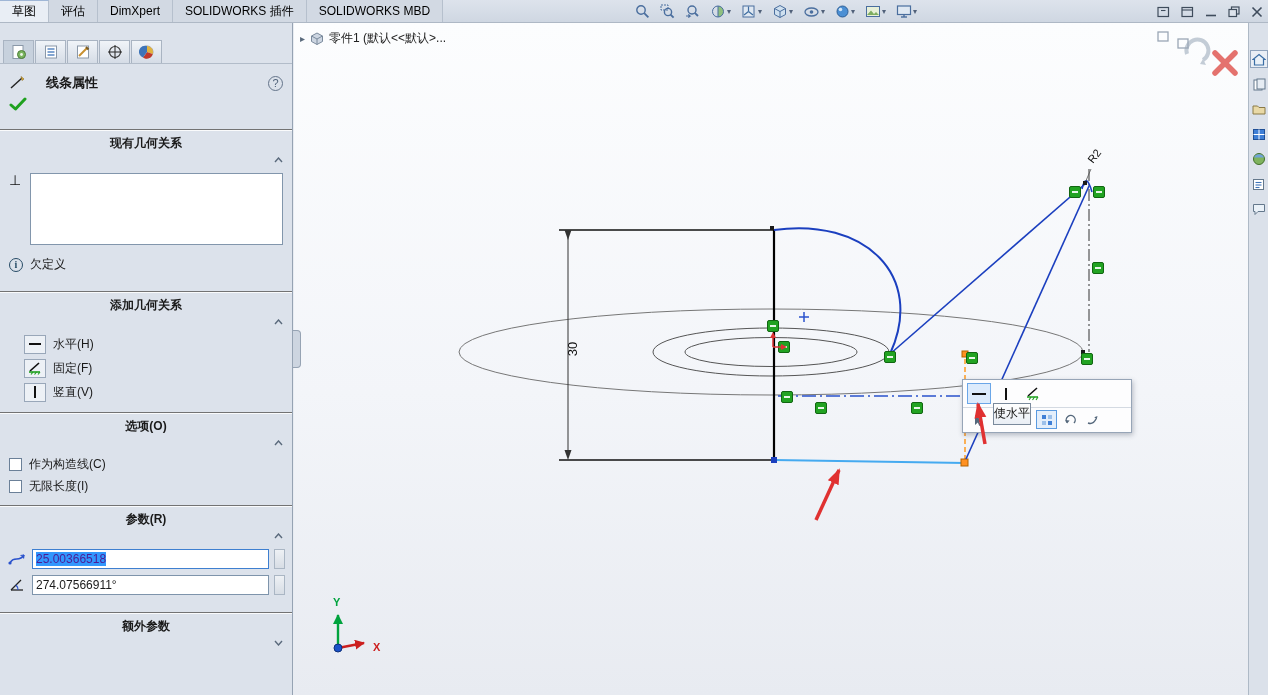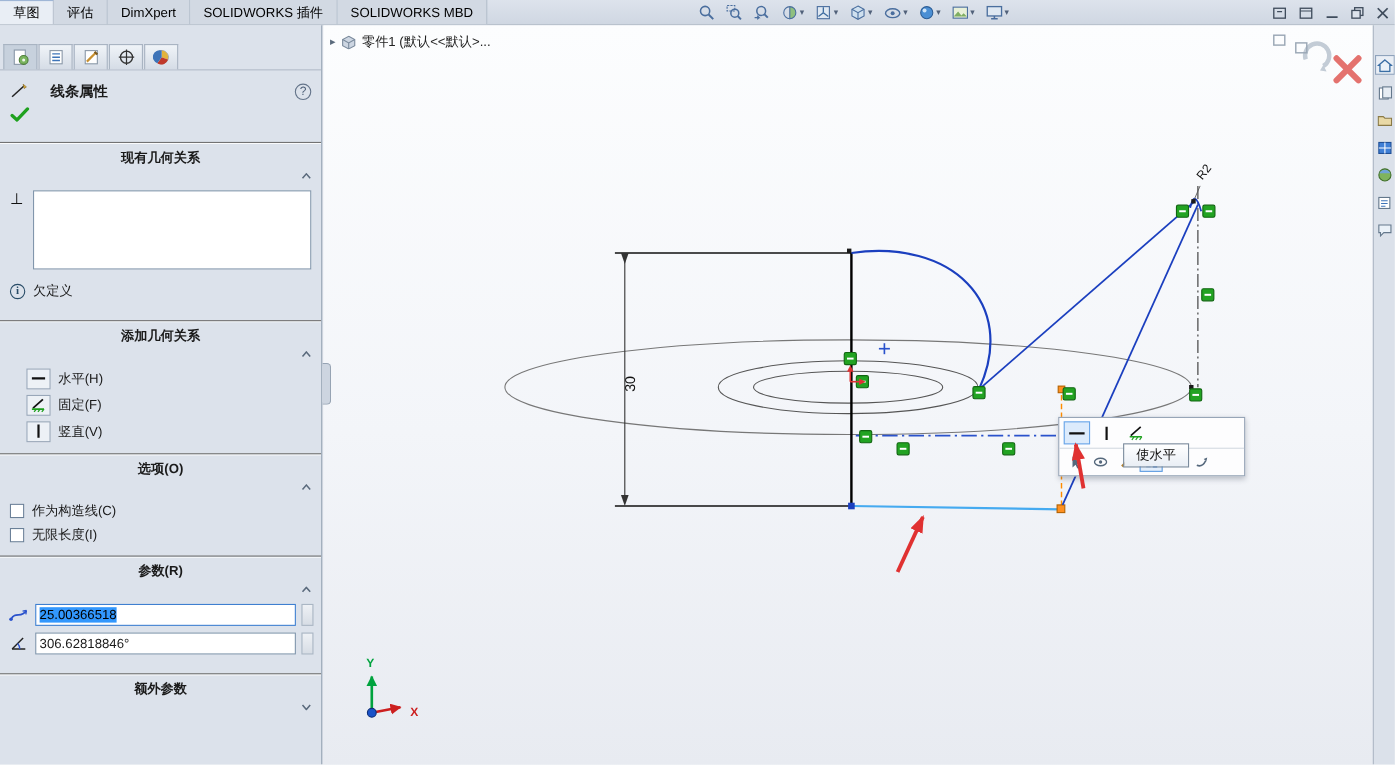--- a/index.html
+++ b/index.html
@@ -52,21 +52,21 @@
              display:flex; align-items:center; justify-content:center; }
 
   .opt-row { display:flex; align-items:center; gap:7px; padding:4px 9px; height:22px; }
   .checkbox { width:13px; height:13px; background:#fff; border:1px solid #6b8098; }
 
   .param-row { display:flex; align-items:center; gap:5px; padding:3px 7px; height:26px; }
   .p-icon { width:20px; display:flex; justify-content:center; }
   .input { flex:1; height:20px; background:#fff; border:1px solid #7e94ab; display:flex; align-items:center;
            padding:0 3px; font-size:12px; overflow:hidden; white-space:nowrap; }
   .input.focused { border:1px solid #3e7fd0; }
-  .sel { background:#3297fd; color:#000000; }
+  .sel { background:#3297fd; color:#4c1d95; }
   .spin { width:11px; height:20px; border:1px solid #aab6c4; background:linear-gradient(#eef1f5,#d7dde5); }
 
   .splitter-tab { position:absolute; left:293px; top:330px; width:8px; height:38px; background:#cdd5e0;
                   border:1px solid #96a3b3; border-left:none; border-radius:0 4px 4px 0; z-index:40; }
 
   
   .viewport { position:absolute; left:294px; top:23px; right:20px; bottom:0;
               background:linear-gradient(180deg,#fcfdfe 0%,#f3f5f9 55%,#e8ebf1 100%); overflow:hidden; }
   .sketch-svg, .anno-svg { position:absolute; left:0; top:0; }
   .anno-svg { z-index:30; pointer-events:none; }
@@ -76,21 +76,21 @@
 
   .ctx-popup { position:absolute; left:668px; top:356px; width:170px; z-index:10;
                background:#fdfdfe; border:1px solid #97a5b7; box-shadow:1px 2px 5px rgba(40,50,70,.3); }
   .ctx-row1 { display:flex; gap:3px; padding:3px 4px; }
   .ctx-row2 { display:flex; gap:2px; padding:2px 4px 3px; border-top:1px solid #d4dae2; }
   .cbtn { width:24px; height:21px; display:flex; align-items:center; justify-content:center;
           border:1px solid transparent; background:transparent; }
   .cbtn.hover { background:#dcebfc; border-color:#6aa6e8; }
   .cbtn.small { width:21px; height:19px; }
   .cbtn.lit { background:#e3eefb; border-color:#5a9ae0; }
-  .ctx-tooltip { position:absolute; left:727px; top:380px; z-index:32; padding:1px 11px 2px;
+  .ctx-tooltip { position:absolute; left:699px; top:380px; z-index:32; padding:1px 0 2px;
                  background:linear-gradient(#ffffff,#e9eef5); border:1px solid #7a8a9c; font-size:12px; color:#111; white-space:nowrap; }
 
   
   .task-pane { position:absolute; right:0; top:23px; width:20px; bottom:0; background:#dbe1ea;
                border-left:1px solid #aeb9c6; display:flex; flex-direction:column; align-items:center; padding-top:27px; gap:7px; }
   .tp-btn { width:18px; height:18px; display:flex; align-items:center; justify-content:center; }
   .tp-btn.sel { border:1px solid #8fa3bc; background:#e9eef5; }
 </style>
 </head>
 <body>
@@ -355,21 +355,21 @@
     </div>
     <div class="param-row">
       <span class="p-icon">
         <svg width="18" height="16">
             <line x1="3" y1="13" x2="15" y2="13" stroke="#222" stroke-width="1.3"></line>
             <line x1="3" y1="13" x2="13" y2="3" stroke="#222" stroke-width="1.3"></line>
             <path d="M10,13 A7,7 0 0 0 8,8" fill="none" stroke="#2a52cc" stroke-width="1.2"></path>
           </svg>
       </span>
       <div class="input">
-          <span>306.62818846°</span>
+          <span>274.07566911°</span>
         </div>
       <span class="spin"></span>
     </div>
 
     <div class="sec-h" style="margin-top:14px">
       <span>额外参数</span>
       <span class="chev"><svg width="9" height="6">
             <polyline points="1,1 4.5,5 8,1" fill="none" stroke="#5a6a7c" stroke-width="1.4"></polyline>
           </svg></span>
     </div>

